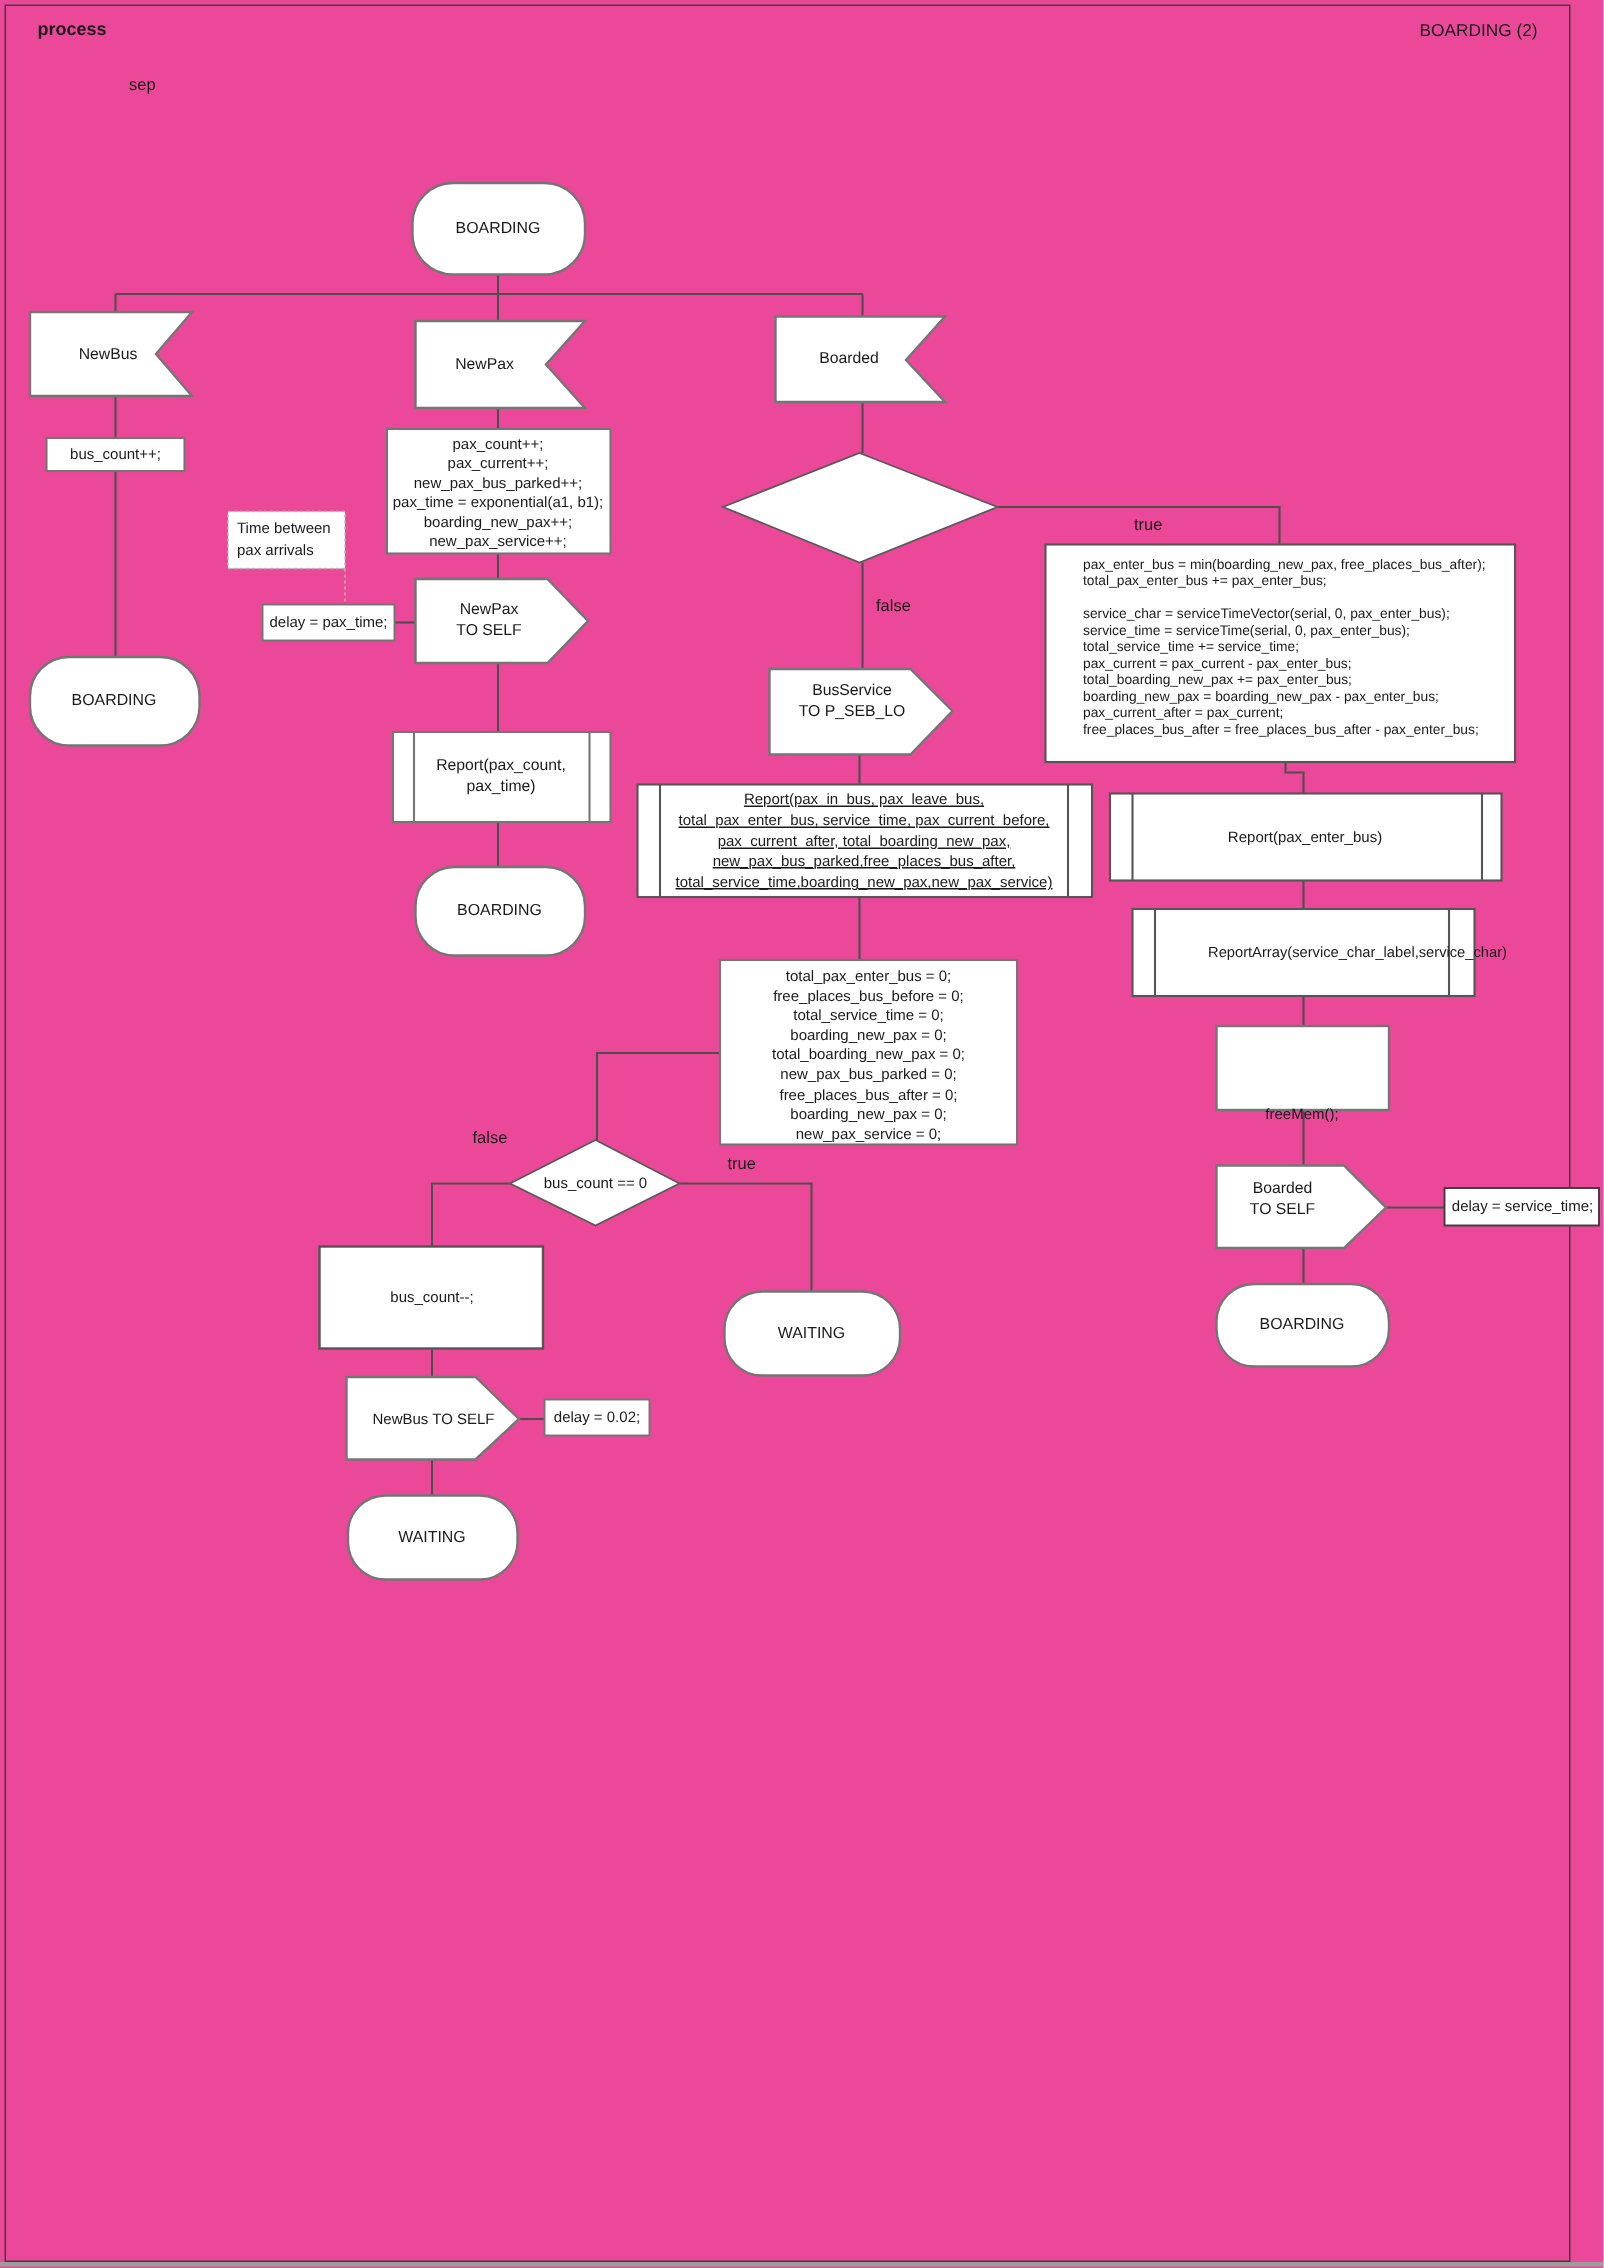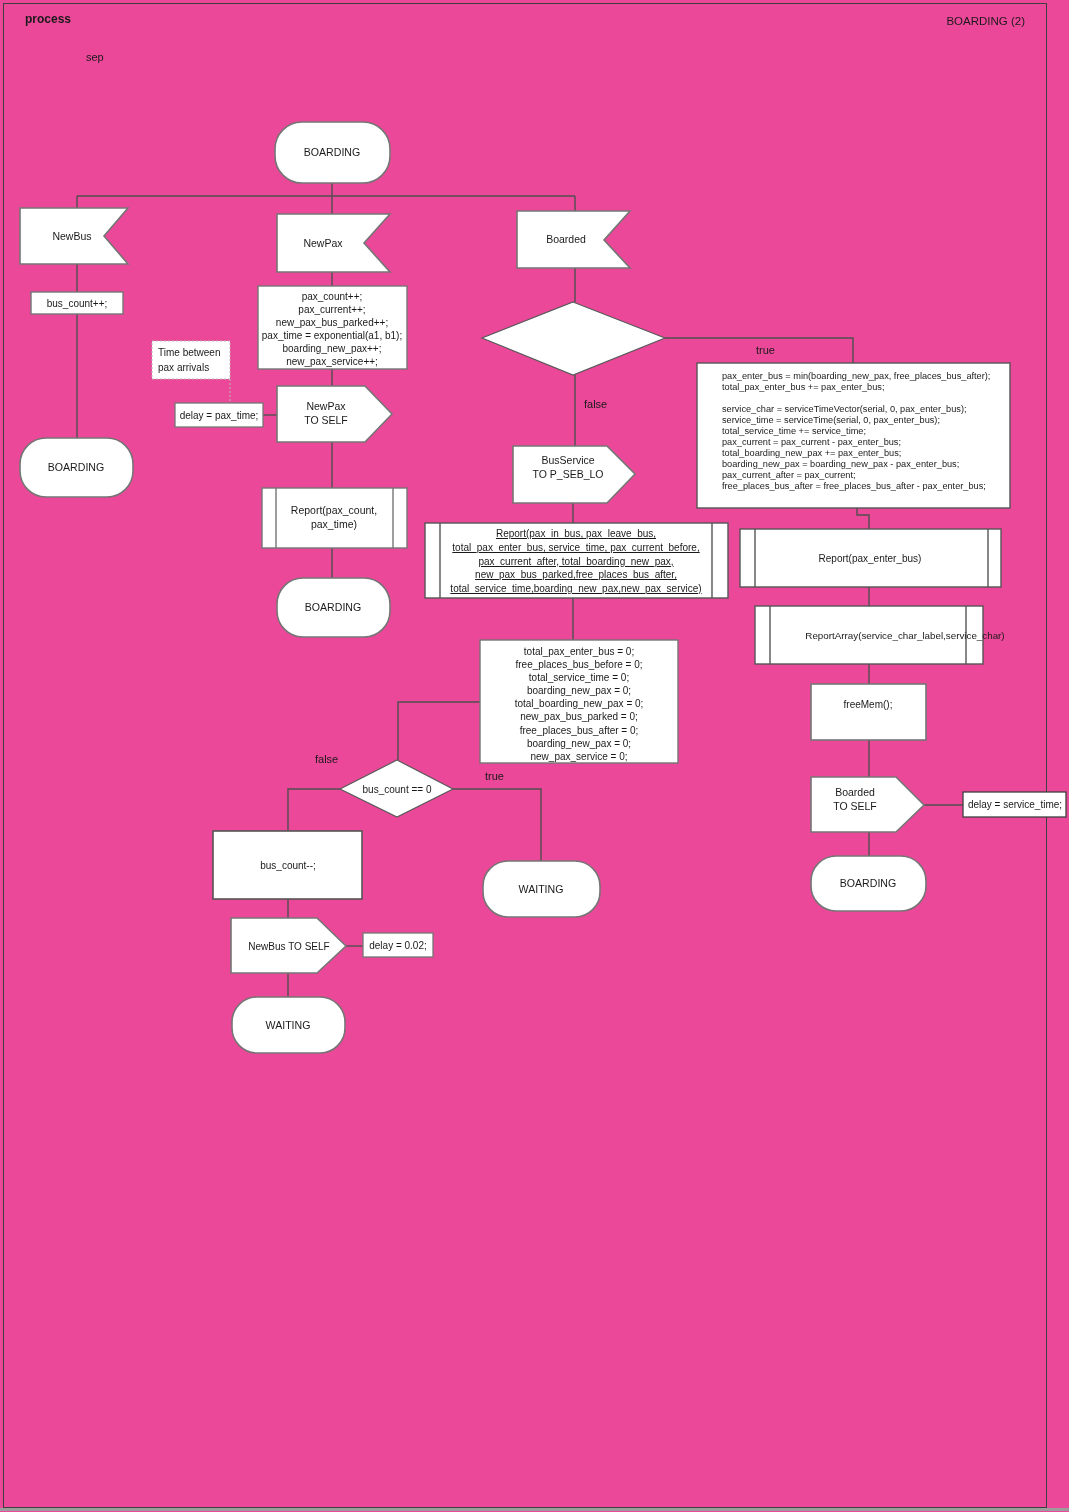--- a/index.html
+++ b/index.html
@@ -215,19 +215,19 @@
 service_char = serviceTimeVector(serial, 0, pax_enter_bus);
 service_time = serviceTime(serial, 0, pax_enter_bus);
 total_service_time += service_time;
 pax_current = pax_current - pax_enter_bus;
 total_boarding_new_pax += pax_enter_bus;
 boarding_new_pax = boarding_new_pax - pax_enter_bus;
 pax_current_after = pax_current;
 free_places_bus_after = free_places_bus_after - pax_enter_bus;</div>
   <div class="lbl center code" style="left:870px;top:552px;width:240px;">Report(pax_enter_bus)</div>
   <div class="lbl center small" style="left:869px;top:629px;width:225px;margin-left:36px;">ReportArray(service_char_label,service_char)</div>
-  <div class="lbl center code" style="left:868px;top:698px;">freeMem();</div>
+  <div class="lbl center code" style="left:868px;top:737px;">freeMem();</div>
   <div class="lbl center send2" style="left:855px;top:785px;">Boarded
 TO SELF</div>
   <div class="lbl center code" style="left:1015px;top:798px;width:110px;">delay = service_time;</div>
   <div class="lbl center term" style="left:868px;top:877px;">BOARDING</div>
 
 </div>
 
 </body></html>

